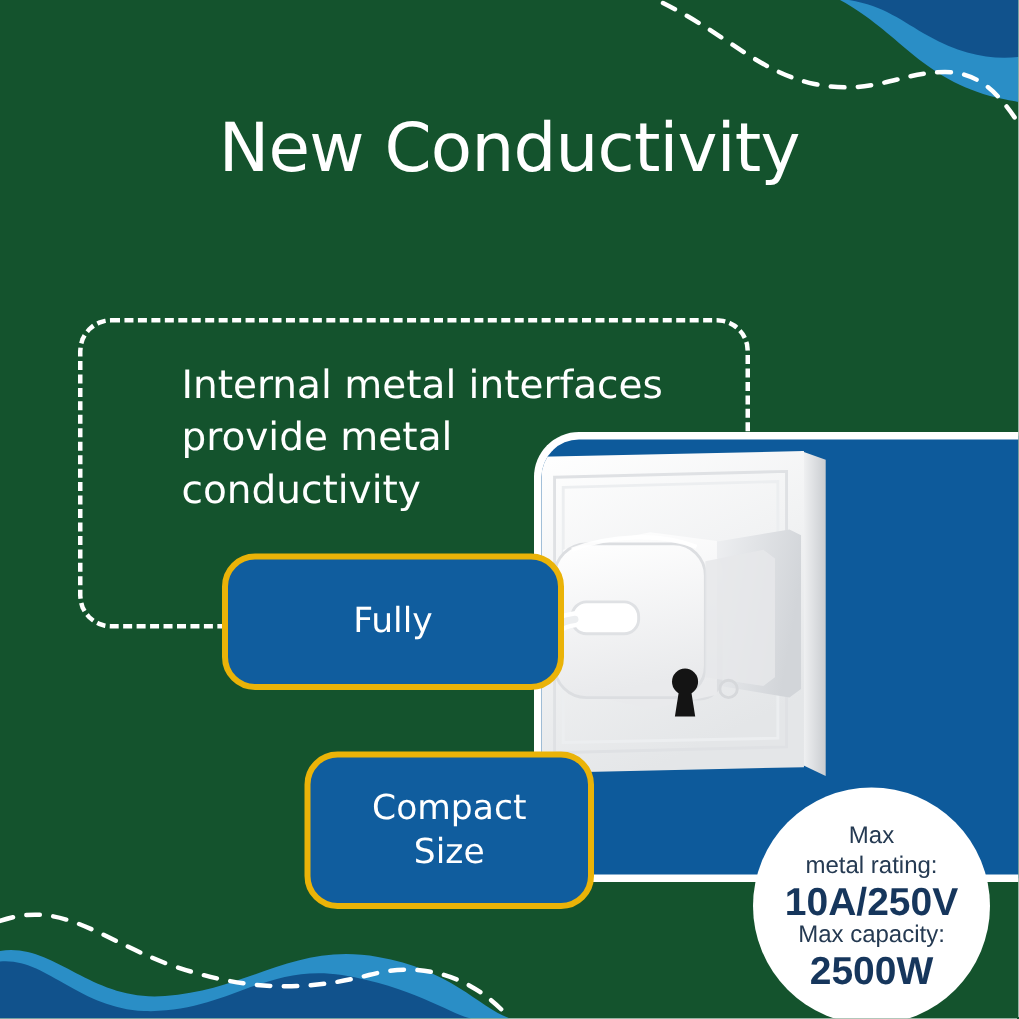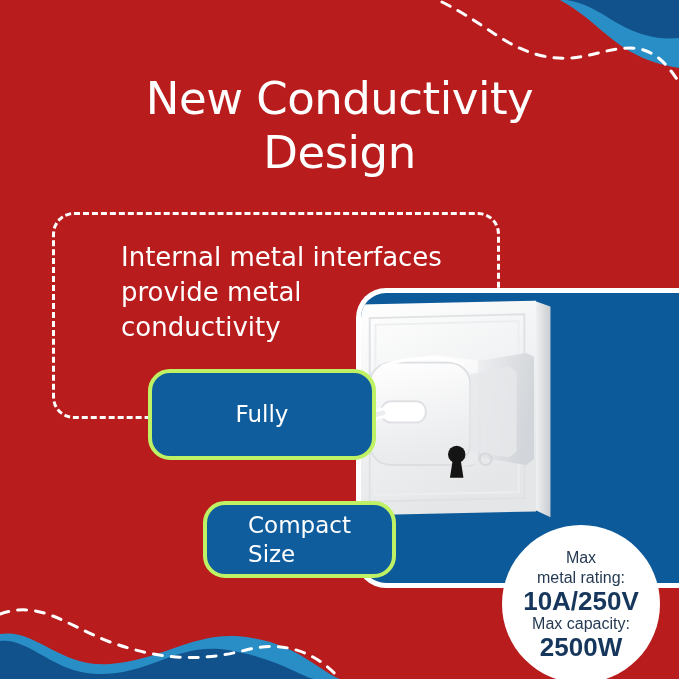--- a/index.html
+++ b/index.html
@@ -9,21 +9,21 @@
   }
   body {
     font-family: "Liberation Sans", sans-serif;
   }
 
   #infographic {
     position: relative;
     width: 679px;
     height: 679px;
     overflow: hidden;
-    background: #b91c1c;
+    background: #14532d;
   }
 
   
   .bg-svg {
     position: absolute;
     inset: 0;
     width: 679px;
     height: 679px;
     display: block;
   }
@@ -90,48 +90,49 @@
     box-sizing: border-box;
     overflow: hidden;
     z-index: 5;
   }
   .product-svg { display: block; width: 100%; height: 100%; }
 
   
   .pill {
     position: absolute;
     background: #105d9e;
-    border: 4px solid #bef264;
+    border: 4px solid #eab308;
     border-radius: 22px;
     box-sizing: border-box;
     display: flex;
     align-items: center;
     justify-content: center;
     z-index: 8;
+    text-align: center;
   }
   .pill-label {
     font-family: "DejaVu Sans", sans-serif;
     color: #ffffff;
     font-size: 23px;
     line-height: 29px;
     font-weight: 400;
   }
   .pill-label .pill-line { display: block; }
 
   #pill-grounded {
     left: 148px;
     top: 369px;
     width: 228px;
     height: 91px;
   }
   #pill-compact {
     left: 203px;
     top: 501px;
     width: 193px;
-    height: 77px;
+    height: 105px;
   }
 
   
   .rating-badge {
     position: absolute;
     left: 502px;
     top: 525px;
     width: 158px;
     height: 158px;
     border-radius: 50%;
@@ -176,21 +177,20 @@
 
     <path d="M0,634 C36,628 60,668 110,664 C166,660 196,628 252,638 C300,646 320,672 340,679 L0,679 Z" fill="#2a8ec6"></path>
 
     <path d="M0,641 C30,638 52,672 96,674 C150,676 176,642 228,650 C276,658 300,676 314,679 L0,679 Z" fill="#11528c"></path>
 
     <path d="M0,614 C40,600 64,624 110,642 C160,660 200,662 246,650 C284,640 316,652 340,679" fill="none" stroke="#ffffff" stroke-width="3" stroke-linecap="round" stroke-dasharray="9 9"></path>
   </svg>
 
   <div class="title-block">
     <div class="title-line">New Conductivity</div>
-    <div class="title-line">Design</div>
   </div>
 
   <div class="dashed-box"></div>
 
   <div class="lead-text">
     <span class="lead-line">Internal metal interfaces</span>
     <span class="lead-line">provide metal</span>
     <span class="lead-line">conductivity</span>
   </div>
 

